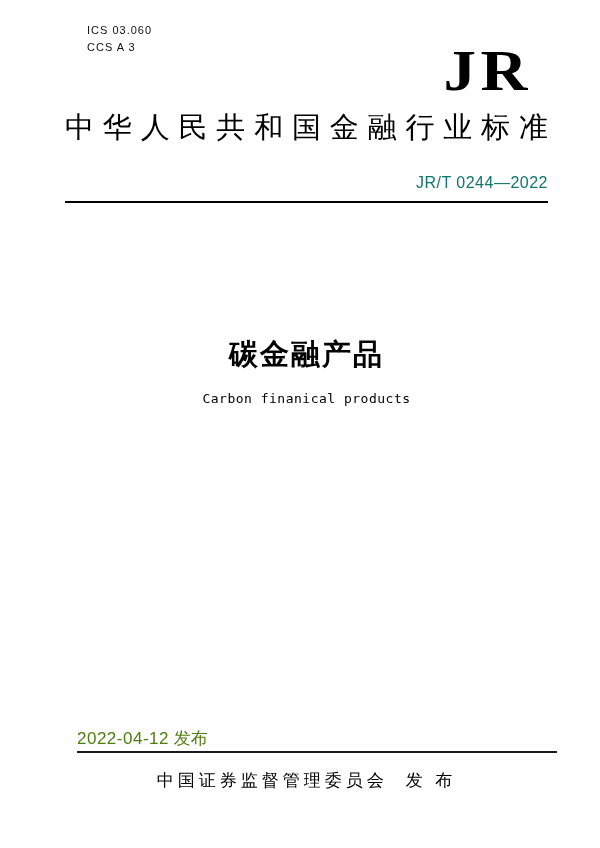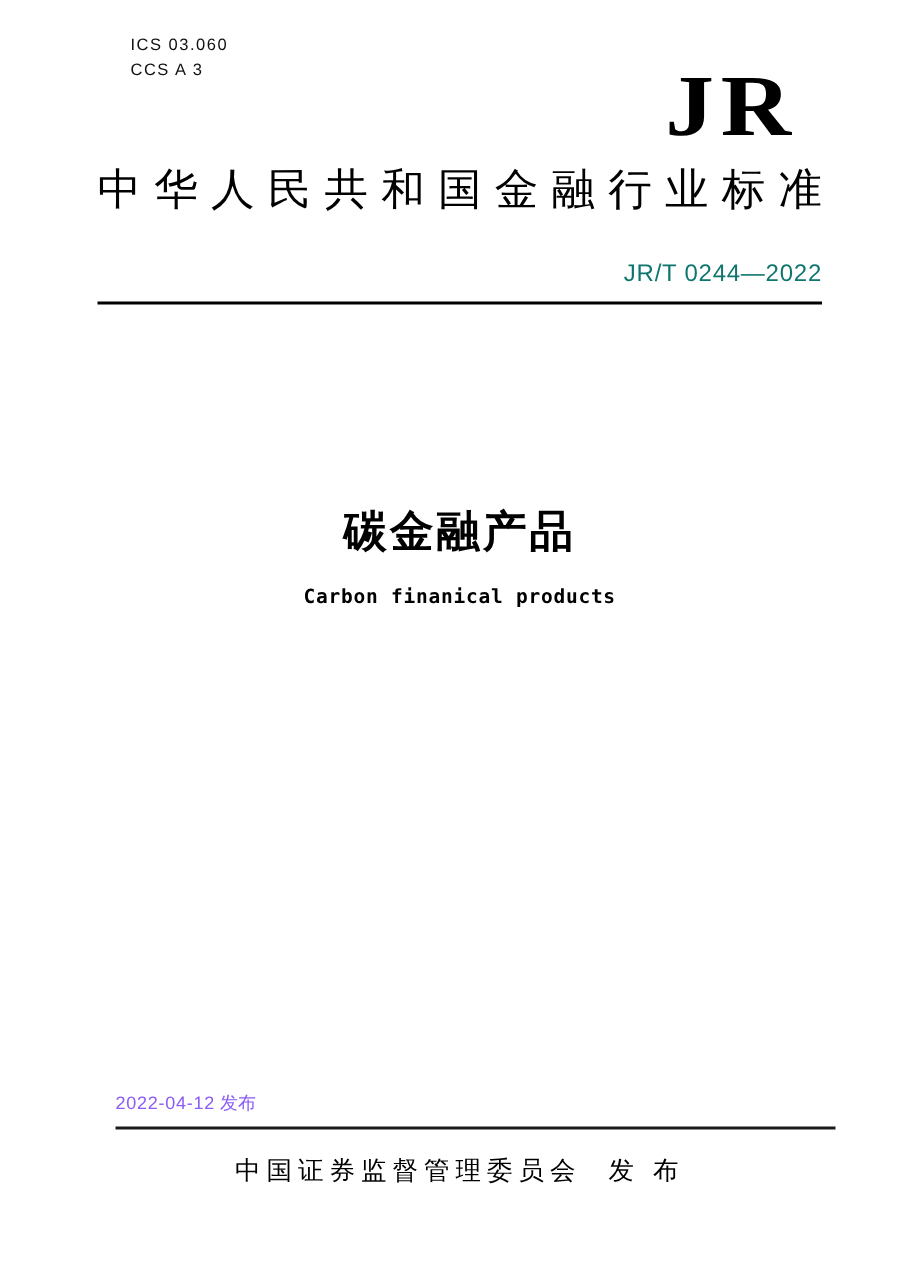--- a/index.html
+++ b/index.html
@@ -102,33 +102,32 @@
   .title-en {
     position: absolute;
     left: 65px;
     width: 483px;
     top: 391px;
     text-align: center;
     font-size: 13px;
     letter-spacing: 0.5px;
     font-family: "DejaVu Sans Mono", monospace;
     color: #000;
-    font-weight: bold;
   }
 
   
   .dates-row {
     position: absolute;
     left: 77px;
     width: 480px;
     top: 727px;
     display: flex;
     justify-content: space-between;
-    font-size: 12px;
-    color: #8b5cf6;
+    font-size: 17px;
+    color: #4d7c0f;
     white-space: nowrap;
   }
   .dates-row .date-num {
     letter-spacing: 0.5px;
   }
 
   
   .issuer-line {
     position: absolute;
     left: 65px;

